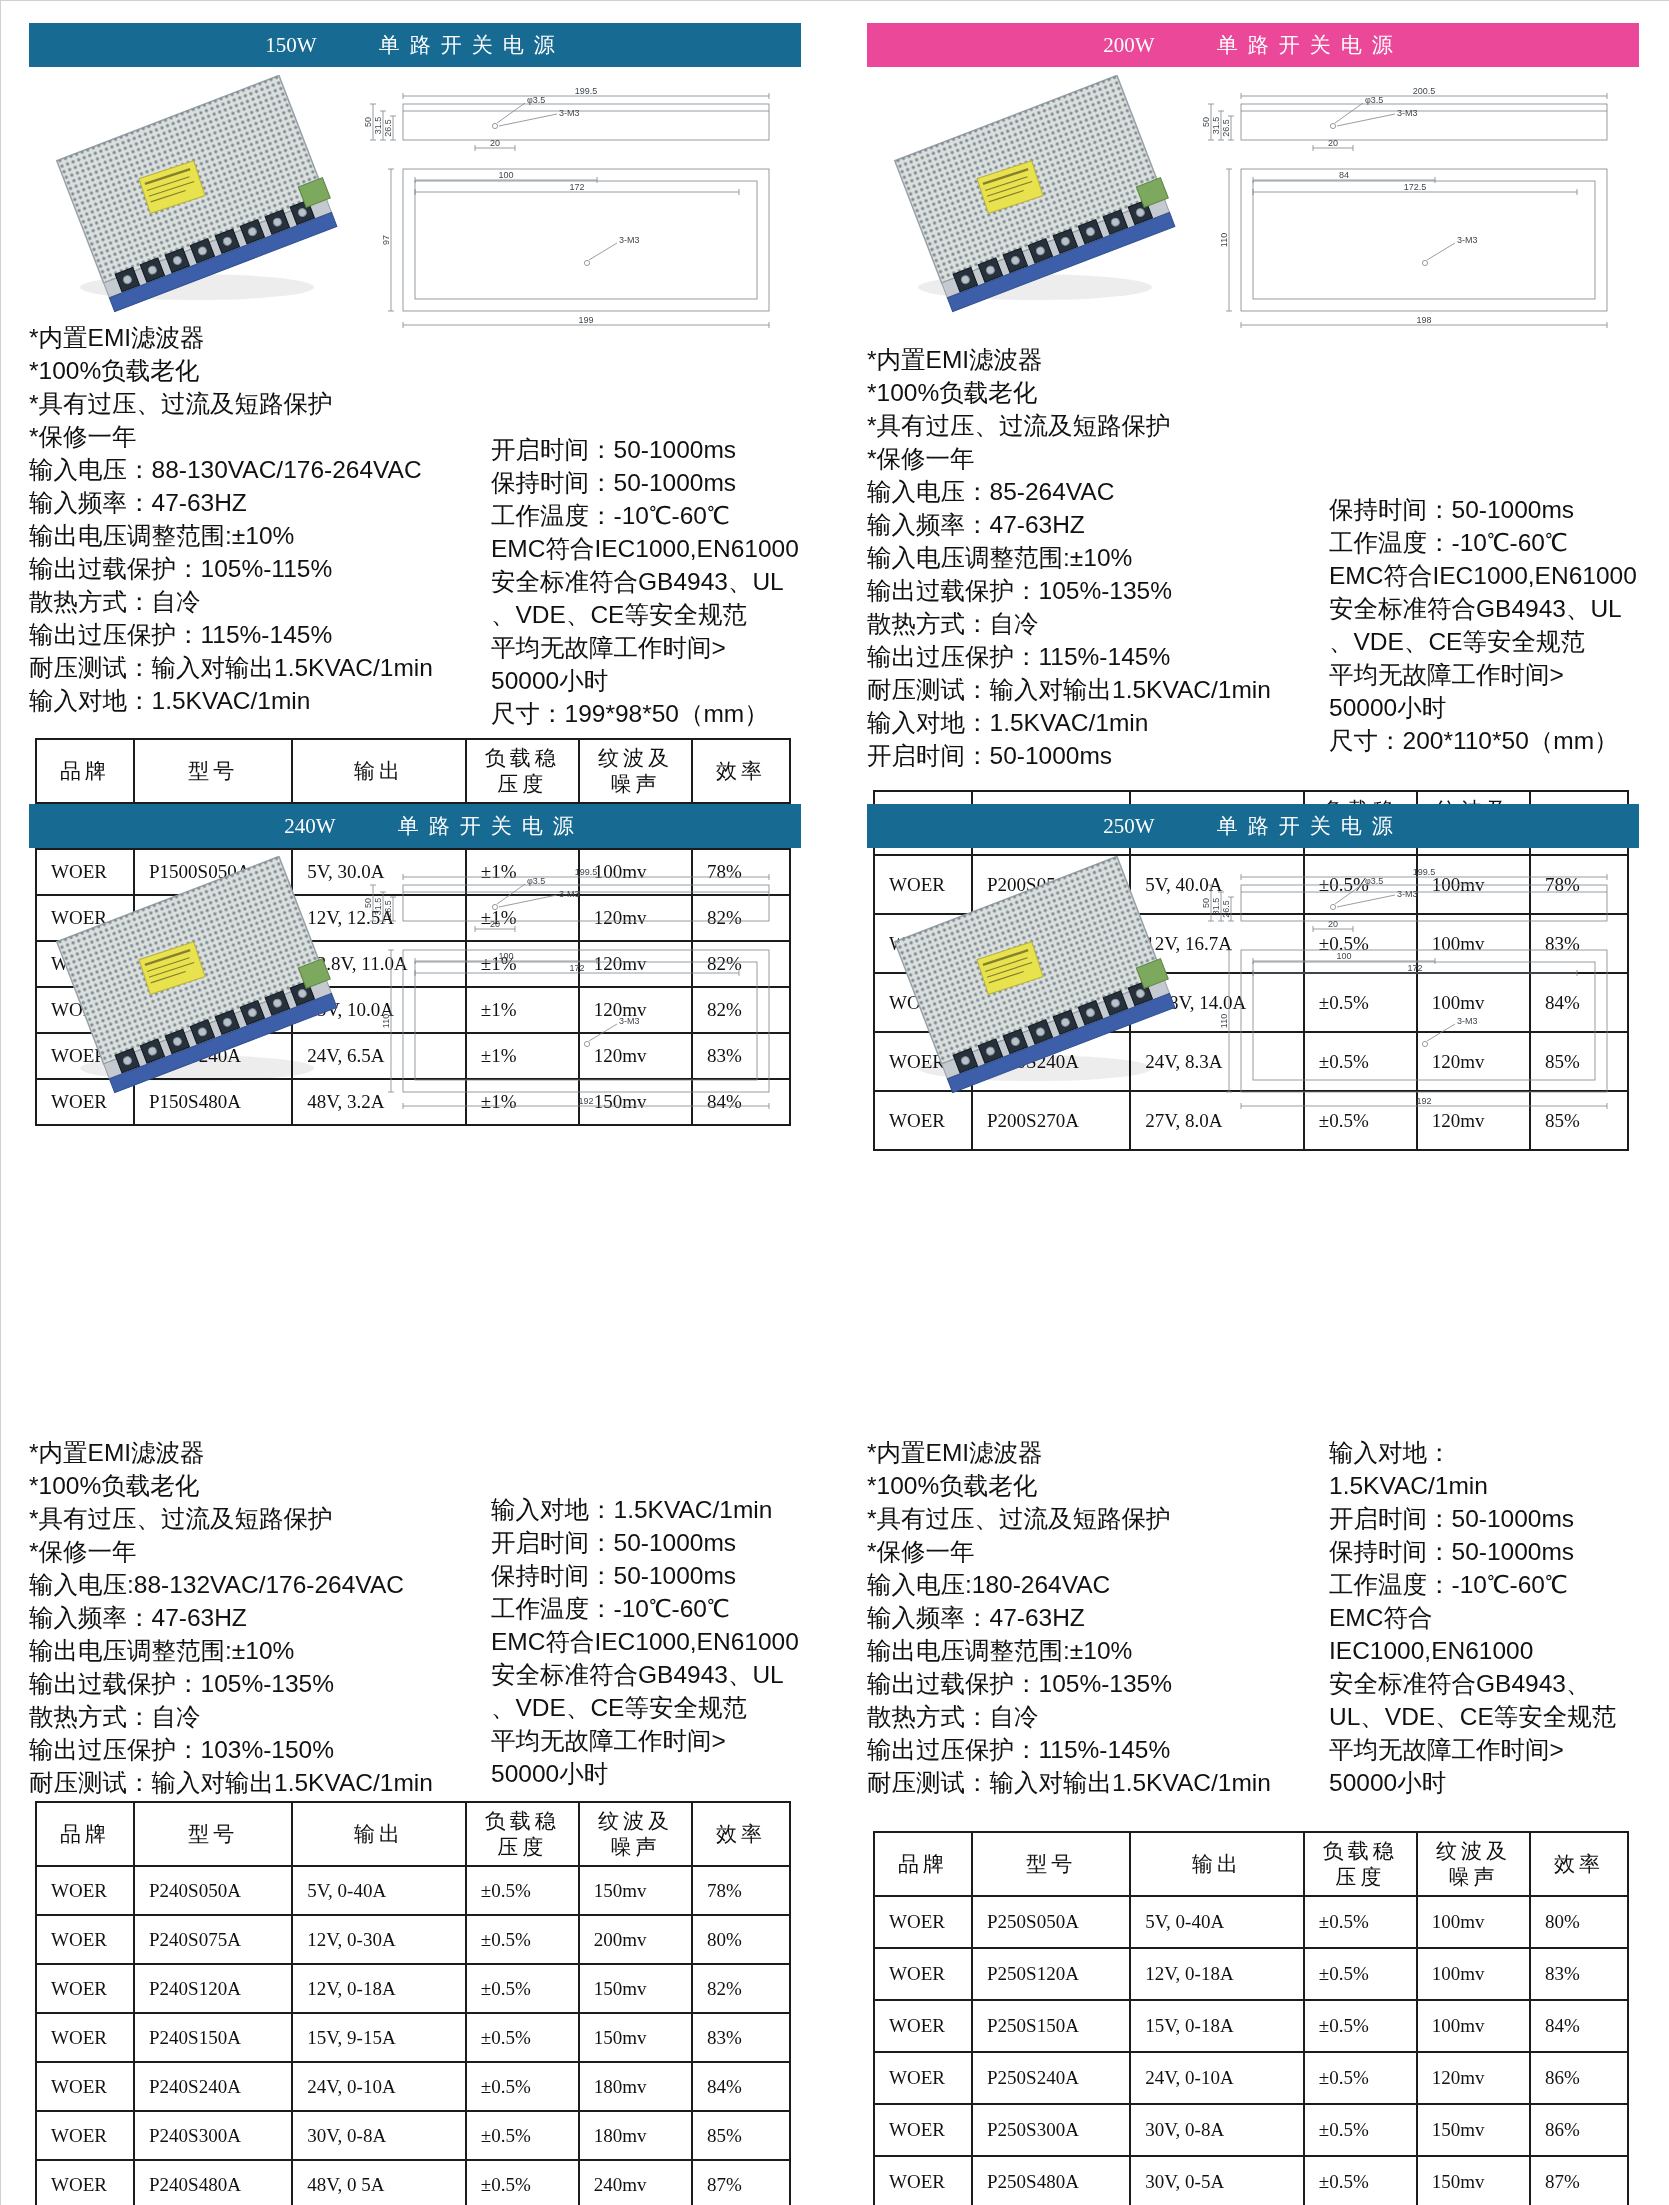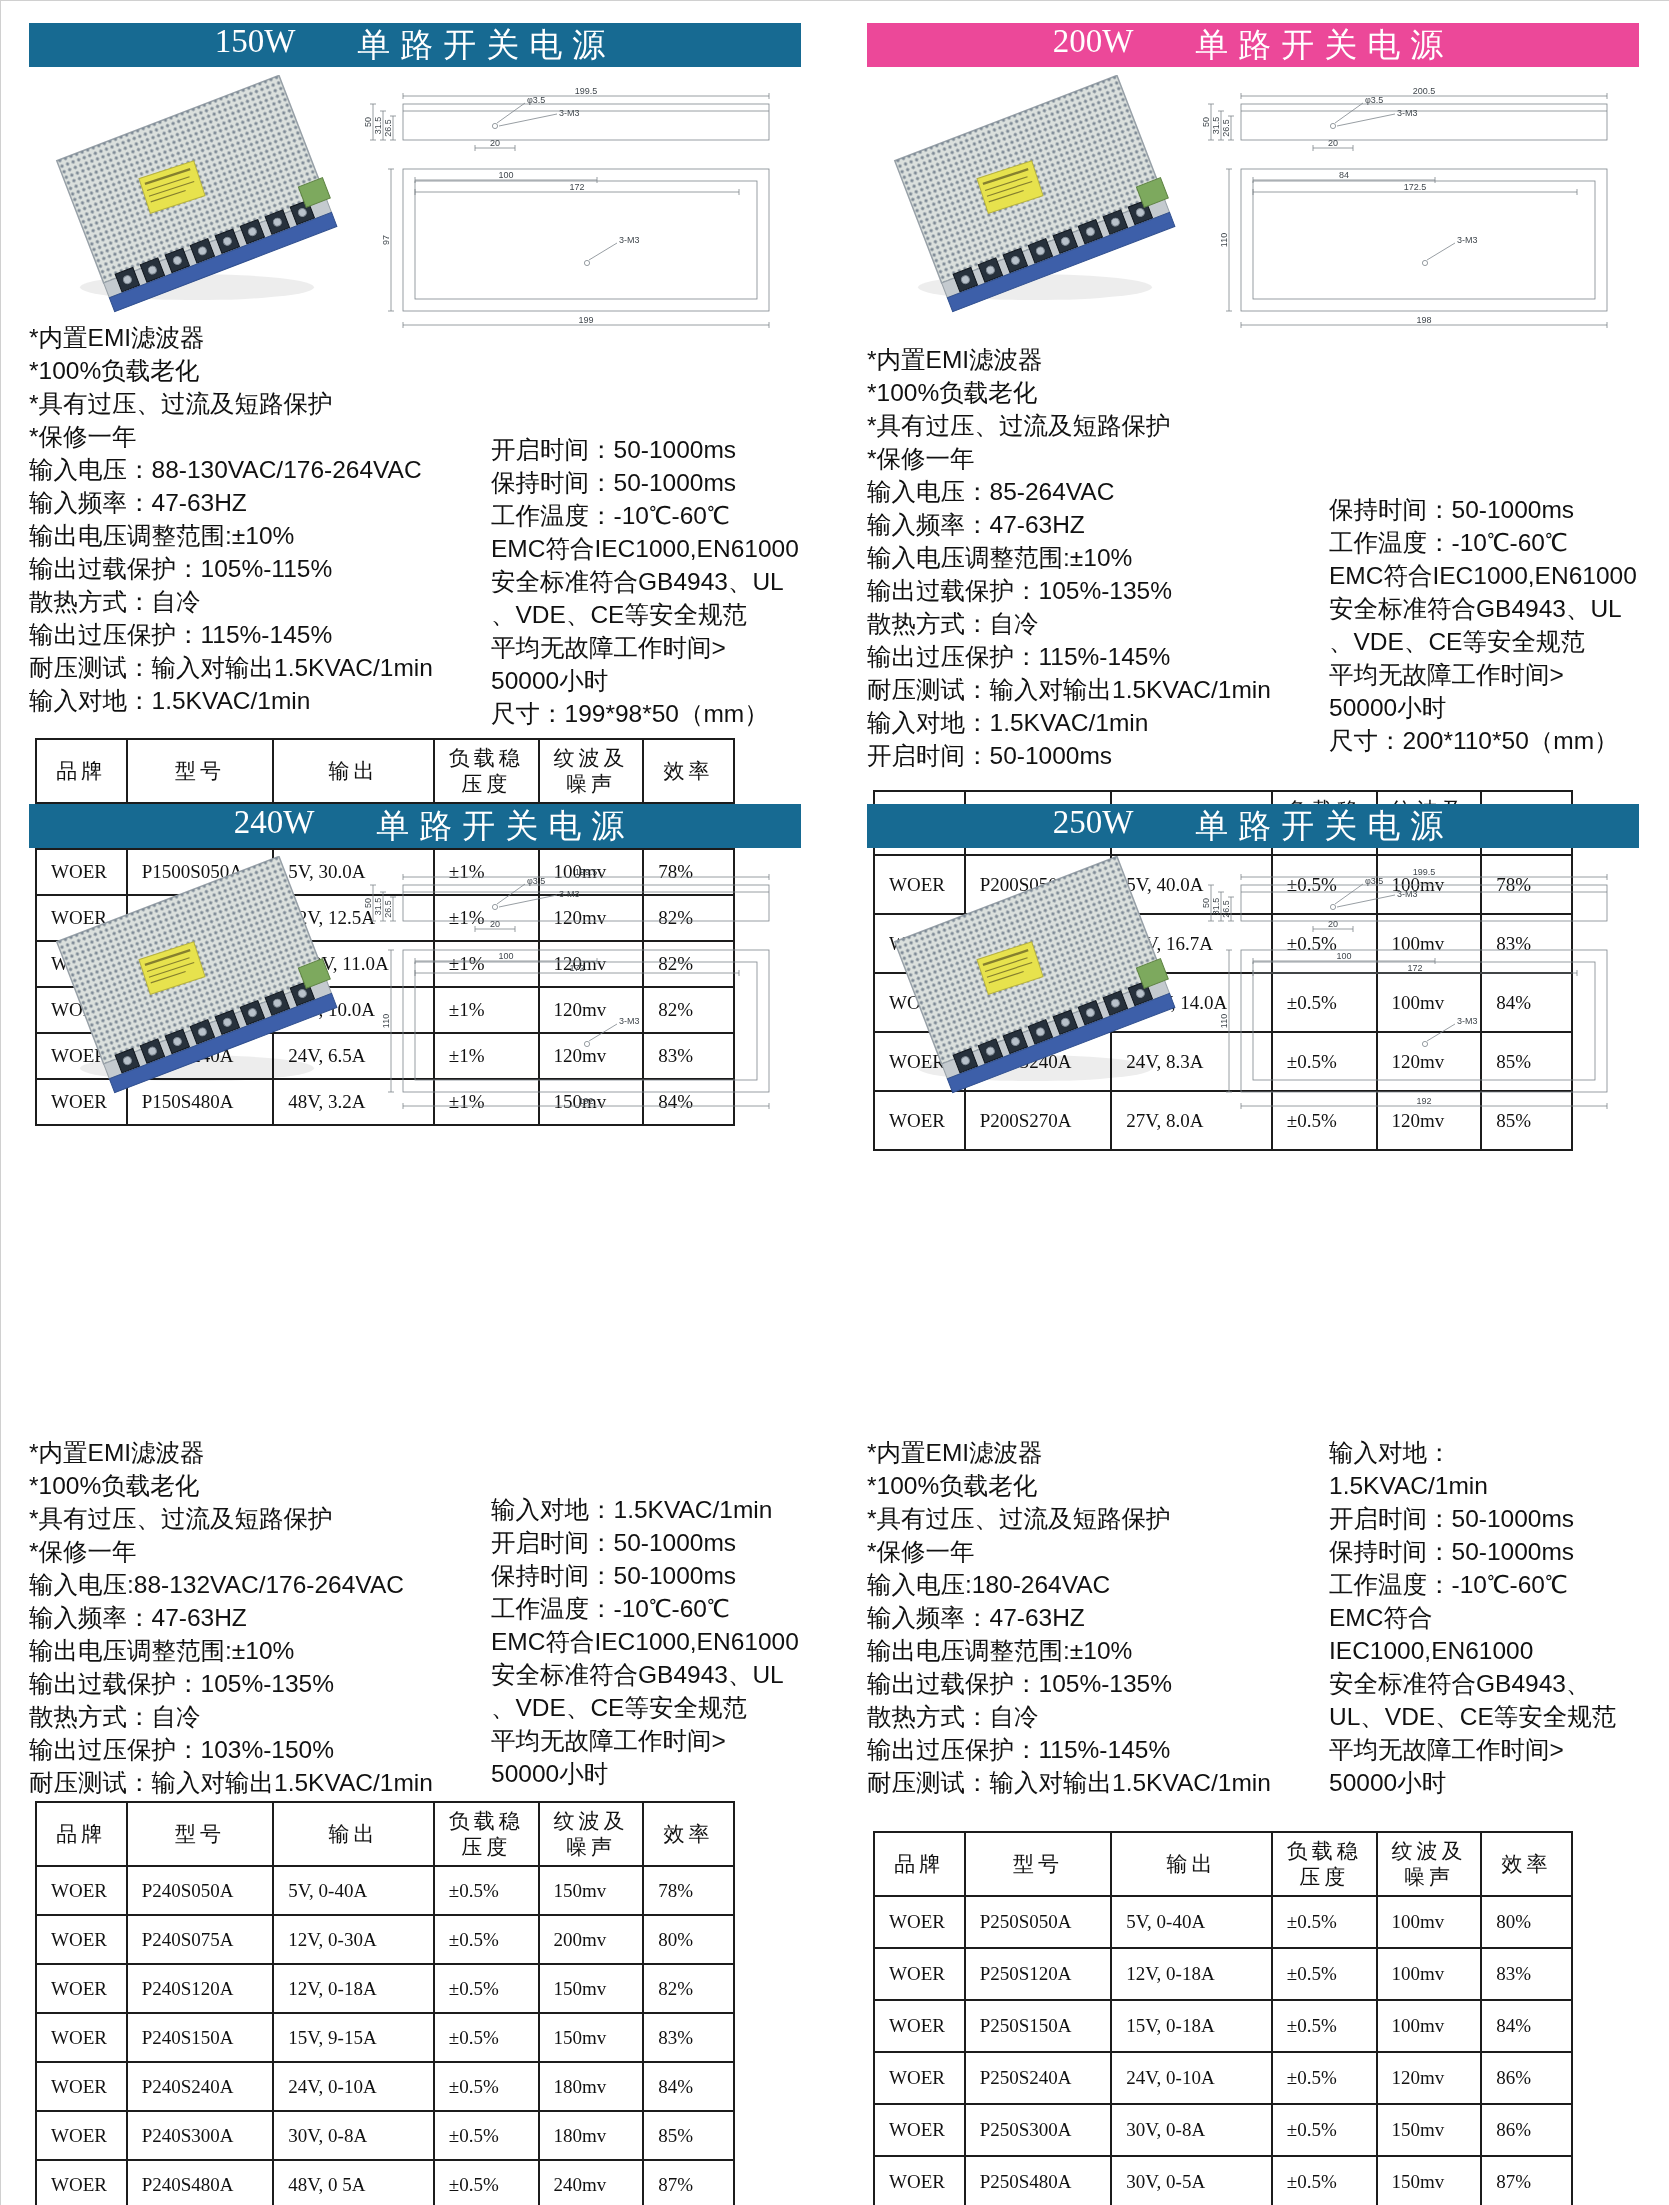--- a/index.html
+++ b/index.html
@@ -5,23 +5,23 @@
   html,body{margin:0;padding:0;background:#e8e8e8;}
   .page{position:relative;width:1669px;height:2205px;background:#ffffff;
         font-family:"Liberation Sans",sans-serif;color:#111;overflow:hidden;
         border:1px solid #d0d0d0;margin:0 auto;}
   .section{position:absolute;width:772px;}
   .s0{left:28px;top:22px;}
   .s1{left:866px;top:22px;}
   .s2{left:28px;top:803px;}
   .s3{left:866px;top:803px;}
 
-  .title-bar{height:44px;display:flex;justify-content:center;
+  .title-bar{height:44px;display:flex;align-items:center;justify-content:center;
              gap:62px;color:#fff;font-family:"Liberation Serif",serif;
-             font-size:33px;font-weight:500;}
+             font-size:21px;font-weight:500;}
   .title-name{letter-spacing:10px;}
 
   .image-row{position:relative;height:250px;}
   .s2 .image-row,.s3 .image-row{height:380px;}
   .photo{position:absolute;left:18px;top:8px;width:300px;height:238px;margin:0;}
   .drawing{position:absolute;right:4px;top:2px;width:436px;height:250px;margin:16px;}
   .drawing svg text{fill:#41484e;stroke:none;font-size:9px;}
   .drawing svg line,.drawing svg rect,.drawing svg circle{stroke:#7d858c;stroke-width:0.8;fill:none;}
 
   .features{display:flex;align-items:flex-start;}
@@ -29,21 +29,21 @@
   .s1 .features{margin-top:26px;}
   .s2 .features,.s3 .features{margin-top:208px;}
   .specs-left{width:462px;flex:none;}
   .specs-right{flex:1;}
   .s0 .specs-right{padding-top:112px;}
   .s1 .specs-right{padding-top:150px;}
   .s2 .specs-right{padding-top:57px;}
   .s3 .specs-right{padding-top:0;}
   .spec-line{font-size:24.5px;line-height:33px;white-space:nowrap;font-weight:500;}
 
-  .spec-table{width:700px;border-collapse:collapse;table-layout:fixed;margin-left:6px;}
+  .spec-table{width:756px;border-collapse:collapse;table-layout:fixed;margin-left:6px;}
   .s0 .spec-table{margin-top:8px;}
   .s1 .spec-table{margin-top:18px;}
   .s2 .spec-table{margin-top:2px;}
   .s3 .spec-table{margin-top:32px;}
   .spec-table th,.spec-table td{border:2px solid #1c1c1c;}
   .spec-table th{height:62px;font-weight:normal;font-size:21px;letter-spacing:4px;
                  text-align:center;line-height:26px;padding:0 2px;}
   .spec-table td{font-family:"Liberation Serif",serif;font-size:19px;
                  padding-left:14px;text-align:left;}
   .s0 .spec-table td{height:42px;}

